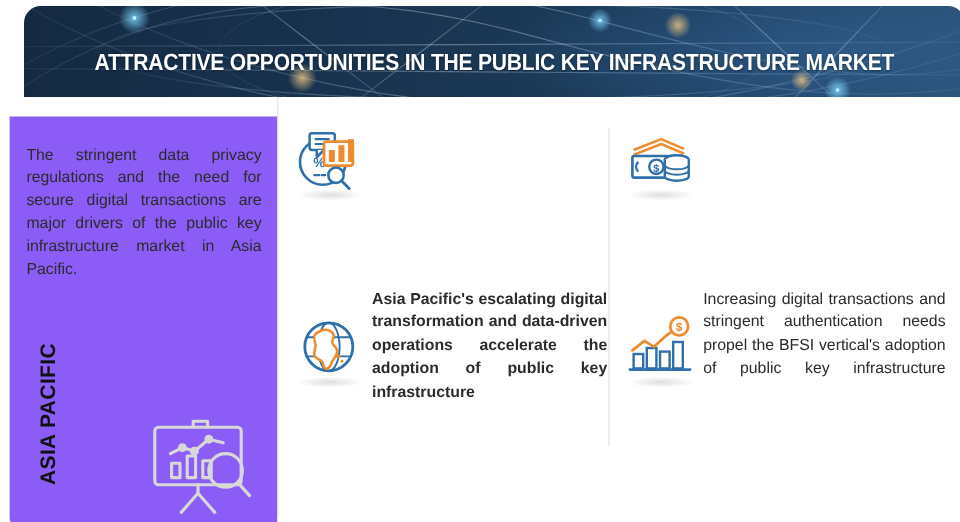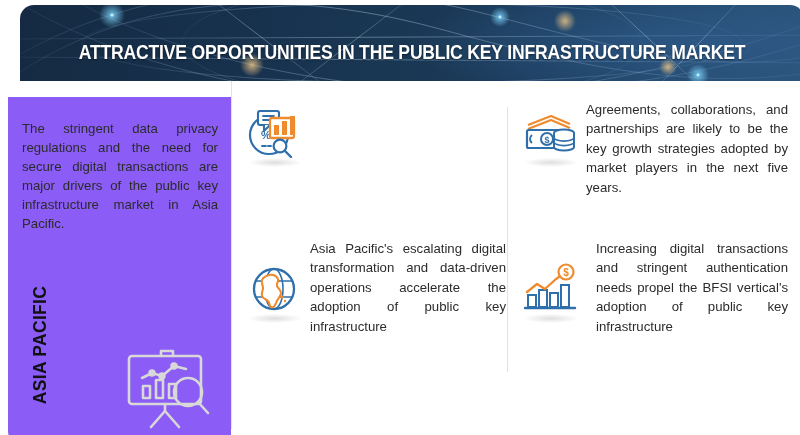--- a/index.html
+++ b/index.html
@@ -137,25 +137,25 @@
     text-align: justify;
   }
   .card-text::after { content: ""; display: inline-block; width: 100%; }
 
   #card-1 { left: 236px; top: 22px;  width: 262px; }
   #card-1 .card-text { width: 196px; margin-left: 6px; margin-top: -3px; }
 
   #card-2 { left: 512px; top: 22px;  width: 268px; }
   #card-2 .card-text { width: 206px; margin-left: 6px; margin-top: -3px; }
 
-  #card-3 { left: 236px; top: 178px; width: 262px; }
+  #card-3 { left: 236px; top: 178px; width: 262px; font-weight: bold; }
   #card-3 .card-text { width: 196px; margin-left: 6px; margin-top: -20px; }
 
   #card-4 { left: 512px; top: 178px; width: 268px; }
-  #card-4 .card-text { width: 206px; margin-left: 16px; margin-top: -20px; }
+  #card-4 .card-text { width: 206px; margin-left: 6px; margin-top: -20px; }
 </style>
 </head>
 <body>
 
 <div id="banner">
   <svg id="banner-art" viewBox="0 0 784 76" preserveAspectRatio="none">
     <defs>
       <linearGradient id="arcFade" x1="0" y1="0" x2="1" y2="0">
         <stop offset="0%" stop-color="#9fc4e8" stop-opacity="0.05"></stop>
         <stop offset="45%" stop-color="#cfe3f7" stop-opacity="0.38"></stop>
@@ -252,21 +252,20 @@
         <rect x="7" y="27" width="40" height="18" rx="1.5" stroke="#2f6fab" stroke-width="2.2" fill="#ffffff"></rect>
         <circle cx="27" cy="36" r="6" stroke="#2f6fab" stroke-width="2"></circle>
         <text x="24.4" y="40" font-family="'Liberation Sans', sans-serif" font-size="9" font-weight="bold" fill="#2f6fab">$</text>
         <path d="M12 32 a5 5 0 0 0 0 8" stroke="#2f6fab" stroke-width="1.9" fill="none"></path>
         <ellipse cx="44" cy="30" rx="10" ry="3.6" stroke="#2f6fab" stroke-width="2" fill="#ffffff"></ellipse>
         <path d="M34 30 v14 a10 3.6 0 0 0 20 0 v-14" stroke="#2f6fab" stroke-width="2" fill="#ffffff"></path>
         <path d="M34 34.5 a10 3.6 0 0 0 20 0 M34 39 a10 3.6 0 0 0 20 0" stroke="#2f6fab" stroke-width="1.6" fill="none"></path>
       </svg>
       <div class="icon-shadow"></div>
     </div>
-    <div class="card-text">Agreements, collaborations, and partnerships are likely to be the key growth strategies adopted by market players in the next five years.</div>
   </div>
 
   <div class="card" id="card-3">
     <div class="card-icon">
       <svg viewBox="0 0 60 60" fill="none">
         <circle cx="30" cy="30" r="20" stroke="#2f6fab" stroke-width="2.3" fill="#ffffff"></circle>
         <ellipse cx="30" cy="30" rx="9" ry="20" stroke="#2f6fab" stroke-width="1.6"></ellipse>
         <path d="M11 22 h38 M11 38 h38" stroke="#2f6fab" stroke-width="1.6"></path>
         <path d="M25 16 c4 -1 8 1 9 4 c1 3 -2 4 -1 7 c1 3 4 3 4 7 c0 4 -4 6 -5 10 c-1 3 -3 5 -5 4 c-2 -1 -1 -4 -3 -6 c-2 -2 -5 -2 -6 -5 c-1 -3 1 -5 1 -8 c0 -3 -2 -5 -1 -8 c1 -3 4 -4 7 -5 z" fill="#ffffff" stroke="#ef8b2c" stroke-width="2.1" stroke-linejoin="round"></path>
         <circle cx="38" cy="38" r="1.6" fill="#ef8b2c"></circle>

